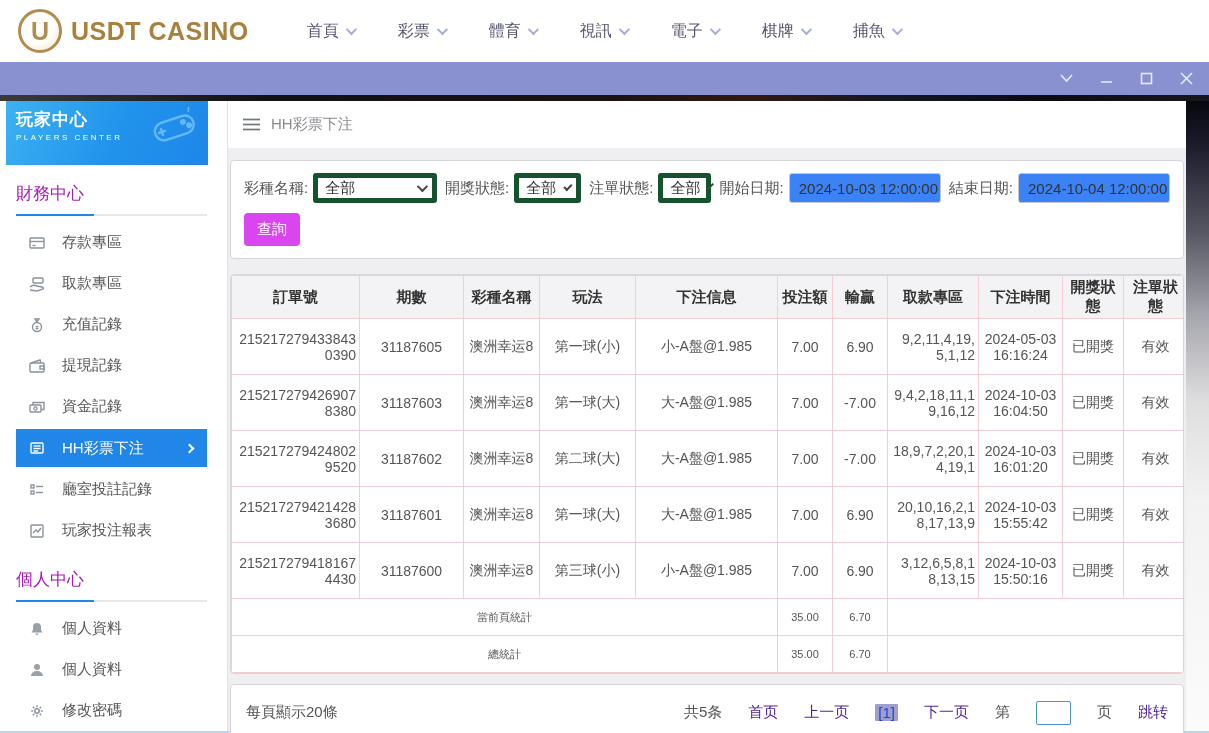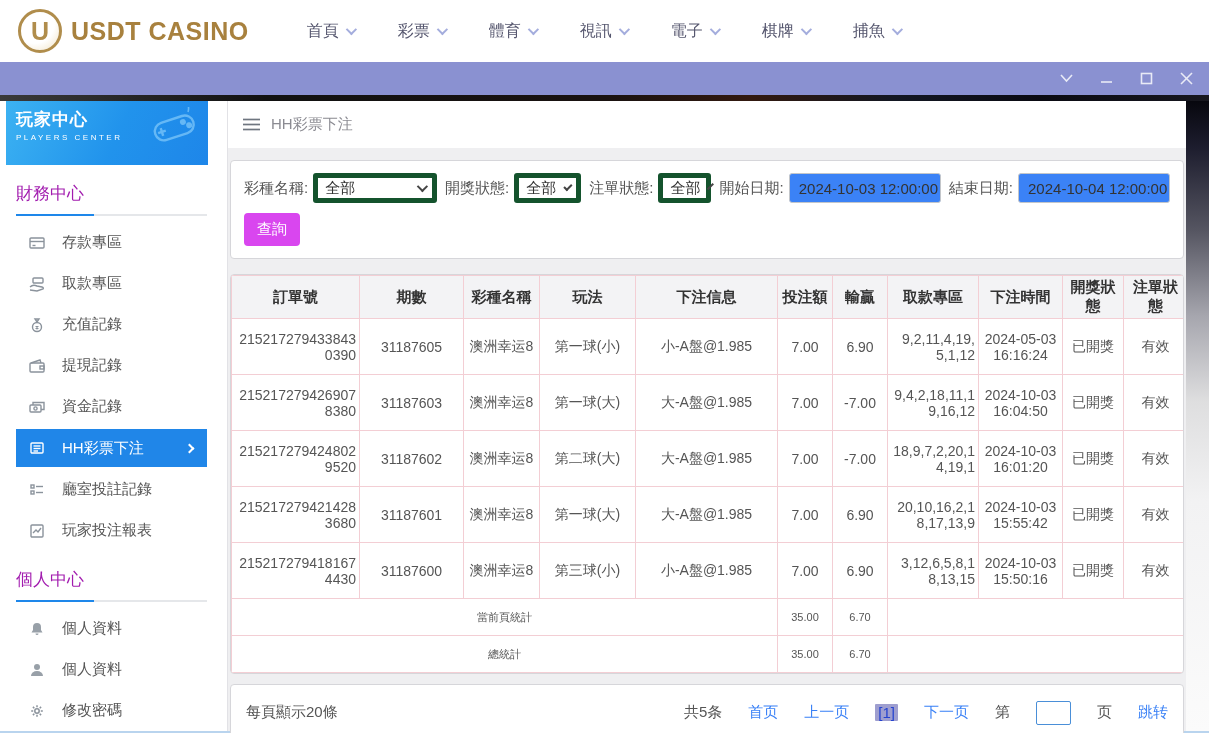--- a/index.html
+++ b/index.html
@@ -77,21 +77,21 @@
   th,td { border:1px solid #f3ced4; text-align:center; padding:2px 3px; }
   th { background:#f3f3f5; color:#333; font-size:15px; font-weight:bold; height:43px; }
   tr.data-row td { height:56px; }
   tr.sum-row td { height:37px; font-size:11px; }
   td.brk { word-break:break-all;text-align:right; }
 
   
   .footer-panel { margin-top:10px; height:57px; display:flex; align-items:center; justify-content:space-between;
                   padding:0 15px; font-size:15px; color:#555; }
   .pagination { display:flex; align-items:center; gap:26px; }
-  .plink { color:#3b82f6; cursor:pointer;text-align:center; }
+  .plink { color:#4c1d95; cursor:pointer;text-align:center; }
   .pcur { background:#9e9ecf; color:#2543cf; padding:0 3px; border-radius:1px; }
   .pinput { width:35px; height:24px; border:1px solid #4a8fd8; border-radius:2px; background:#fff; }
 
   
   .right-strip { width:23px; flex:0 0 auto;
     background:linear-gradient(180deg,#07070e 0px,#1c1c2d 45px,#565662 130px,#a6a6ae 215px,#dededf 300px,#f2f2f3 400px,#fbfbfb 100%); }
 </style>
 </head>
 <body>
 

